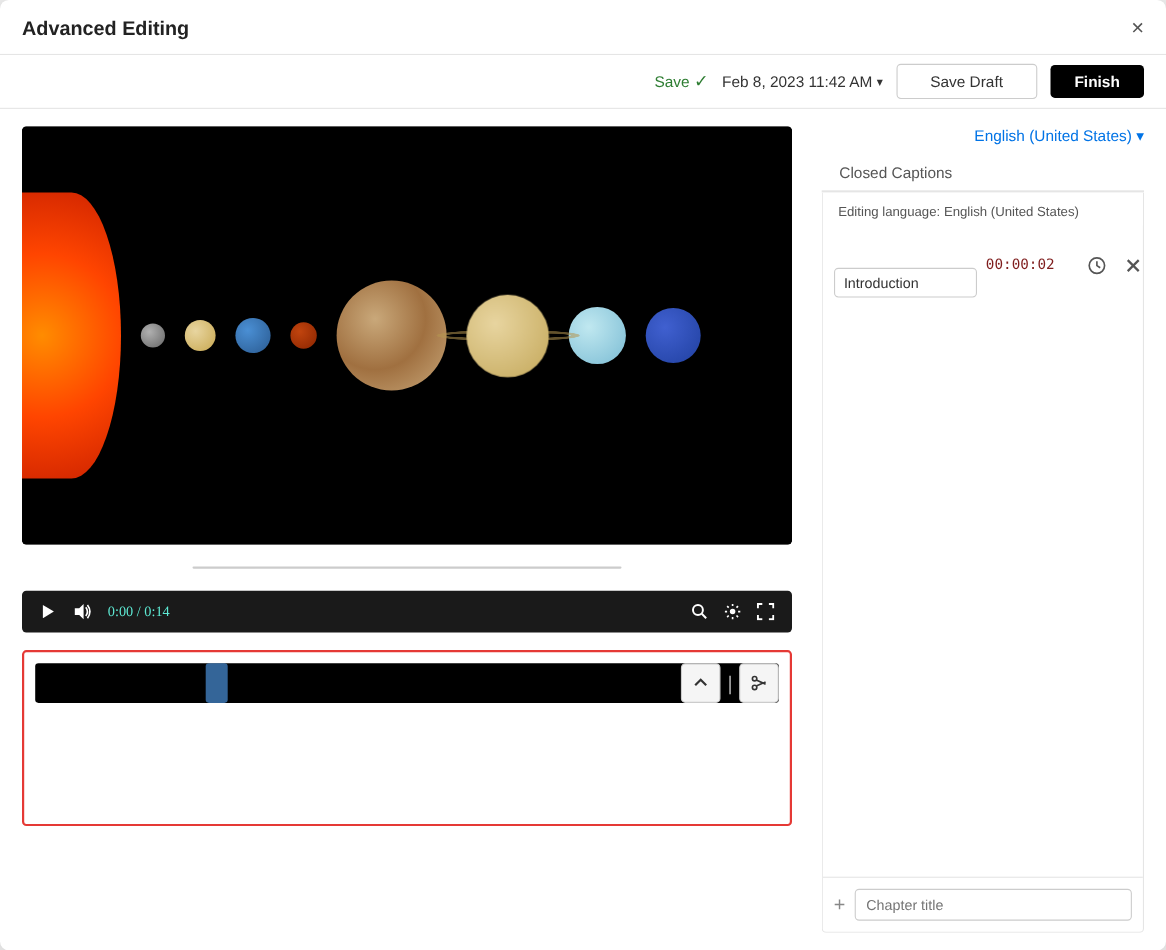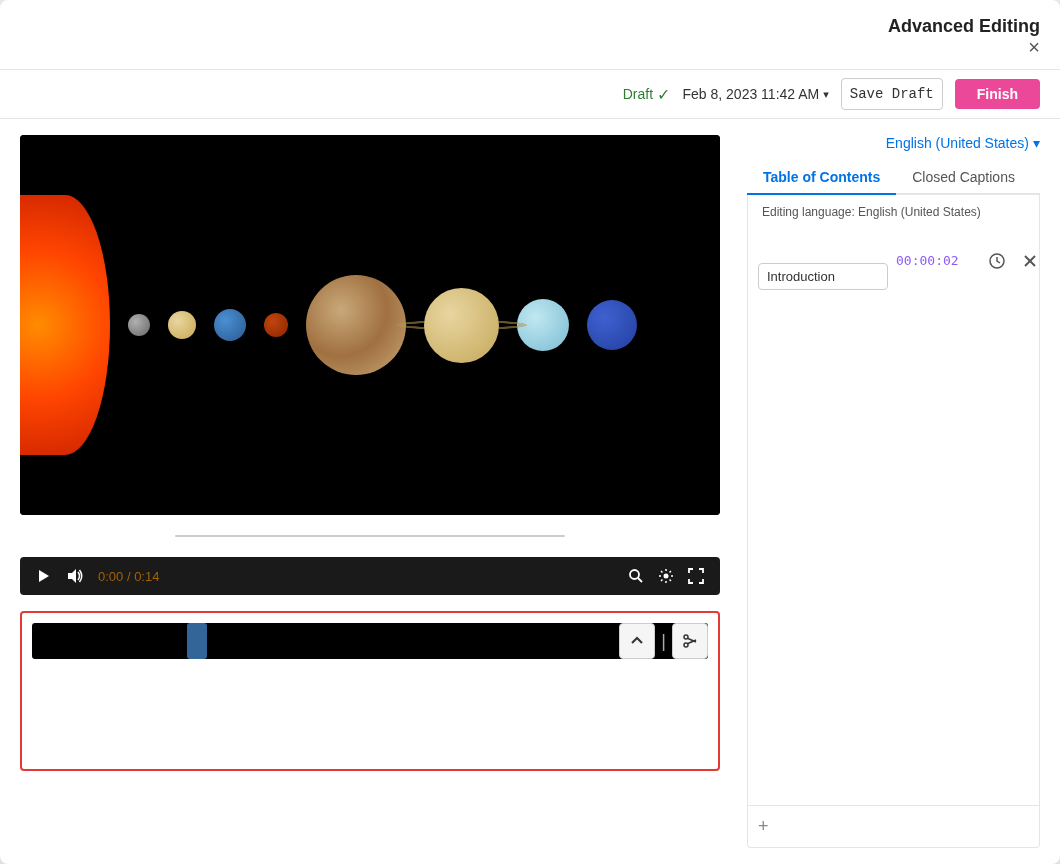--- a/index.html
+++ b/index.html
@@ -16,25 +16,24 @@
       min-height: 864px;
       background: #fff;
       border-radius: 8px;
       box-shadow: 0 4px 24px rgba(0,0,0,0.18);
       display: flex;
       flex-direction: column;
       overflow: hidden;
     }
     .modal-header {
       display: flex;
-      align-items: flex-end;
+      align-items: flex-start;
       justify-content: space-between;
       padding: 16px 20px 12px 20px;
       border-bottom: 1px solid #e5e5e5;
-      flex-direction: column;
     }
     .modal-title {
       font-size: 18px;
       font-weight: 600;
       color: #222;
     }
     .close-btn {
       background: none;
       border: none;
       font-size: 20px;
@@ -68,33 +67,32 @@
       display: flex;
       align-items: center;
       gap: 4px;
       cursor: pointer;
     }
     .date-caret {
       color: #333;
       font-size: 11px;
     }
     .btn-save-draft {
-      padding: 7px 8px;
+      padding: 7px 30px;
       border: 1px solid #ccc;
       background: #fff;
       border-radius: 4px;
       font-size: 14px;
       color: #333;
       cursor: pointer;
-      font-family: Liberation Mono, monospace;
     }
     .btn-finish {
       padding: 7px 22px;
       border: none;
-      background: #ec4899;
+      background: #000000;
       border-radius: 4px;
       font-size: 14px;
       color: #fff;
       cursor: pointer;
       font-weight: 600;
     }
     .main-content {
       display: flex;
       flex: 1;
       padding: 16px 20px;
@@ -188,23 +186,23 @@
       background: none;
       border: none;
       color: #fff;
       font-size: 16px;
       cursor: pointer;
       padding: 0;
       display: flex;
       align-items: center;
     }
     .time-display {
-      color: #a16207;
+      color: #5eead4;
       font-size: 13px;
-      font-family: Liberation Sans, sans-serif;
+      font-family: Liberation Serif, serif;
     }
     .ctrl-spacer { flex: 1; }
     .ctrl-right {
       display: flex;
       align-items: center;
       gap: 14px;
     }
     .timeline-box {
       border: 2px solid #e53935;
       border-radius: 4px;
@@ -334,21 +332,21 @@
       width: 100%;
       padding: 5px 8px;
       border: 1px solid #ccc;
       border-radius: 4px;
       font-size: 13px;
       color: #333;
       margin-top: 32px;
     }
     .toc-time {
       font-size: 13px;
-      color: #8b5cf6;
+      color: #7f1d1d;
       font-family: monospace;
       flex: 0 0 80px;
     }
     .toc-icon-btn {
       background: none;
       border: none;
       cursor: pointer;
       color: #555;
       font-size: 15px;
       padding: 2px 4px;
@@ -381,21 +379,21 @@
 
 <div class="modal">
 
   <div class="modal-header">
     <span class="modal-title">Advanced Editing</span>
     <button class="close-btn">×</button>
   </div>
 
   <div class="toolbar">
     <span class="saved-label">
-      <span>Draft</span>
+      <span>Save</span>
       <span class="saved-check">✓</span>
     </span>
     <span class="date-label">
       <span>Feb 8, 2023 11:42 AM</span>
       <span class="date-caret">▾</span>
     </span>
     <button class="btn-save-draft">Save Draft</button>
     <button class="btn-finish">Finish</button>
   </div>
 
@@ -493,23 +491,20 @@
     <div class="right-panel">
 
       <div class="lang-selector">
         <button class="lang-btn">
           <span>English (United States)</span>
           <span>▾</span>
         </button>
       </div>
 
       <div class="tabs">
-        <button class="tab active">
-          <span>Table of Contents</span>
-        </button>
         <button class="tab">
           <span>Closed Captions</span>
         </button>
       </div>
 
       <div class="toc-panel">
         <div class="toc-lang-label">Editing language: English (United States)</div>
         <div class="toc-items">
 
           <div class="toc-item">
@@ -528,17 +523,18 @@
                 <line x1="3" y1="3" x2="13" y2="13"></line>
                 <line x1="13" y1="3" x2="3" y2="13"></line>
               </svg>
             </button>
           </div>
 
         </div>
 
         <div class="add-chapter-row">
           <span class="add-icon">+</span>
+          <input class="chapter-title-input" type="text" placeholder="Chapter title" style="">
         </div>
       </div>
     </div>
   </div>
 </div>
 
 </body></html>

